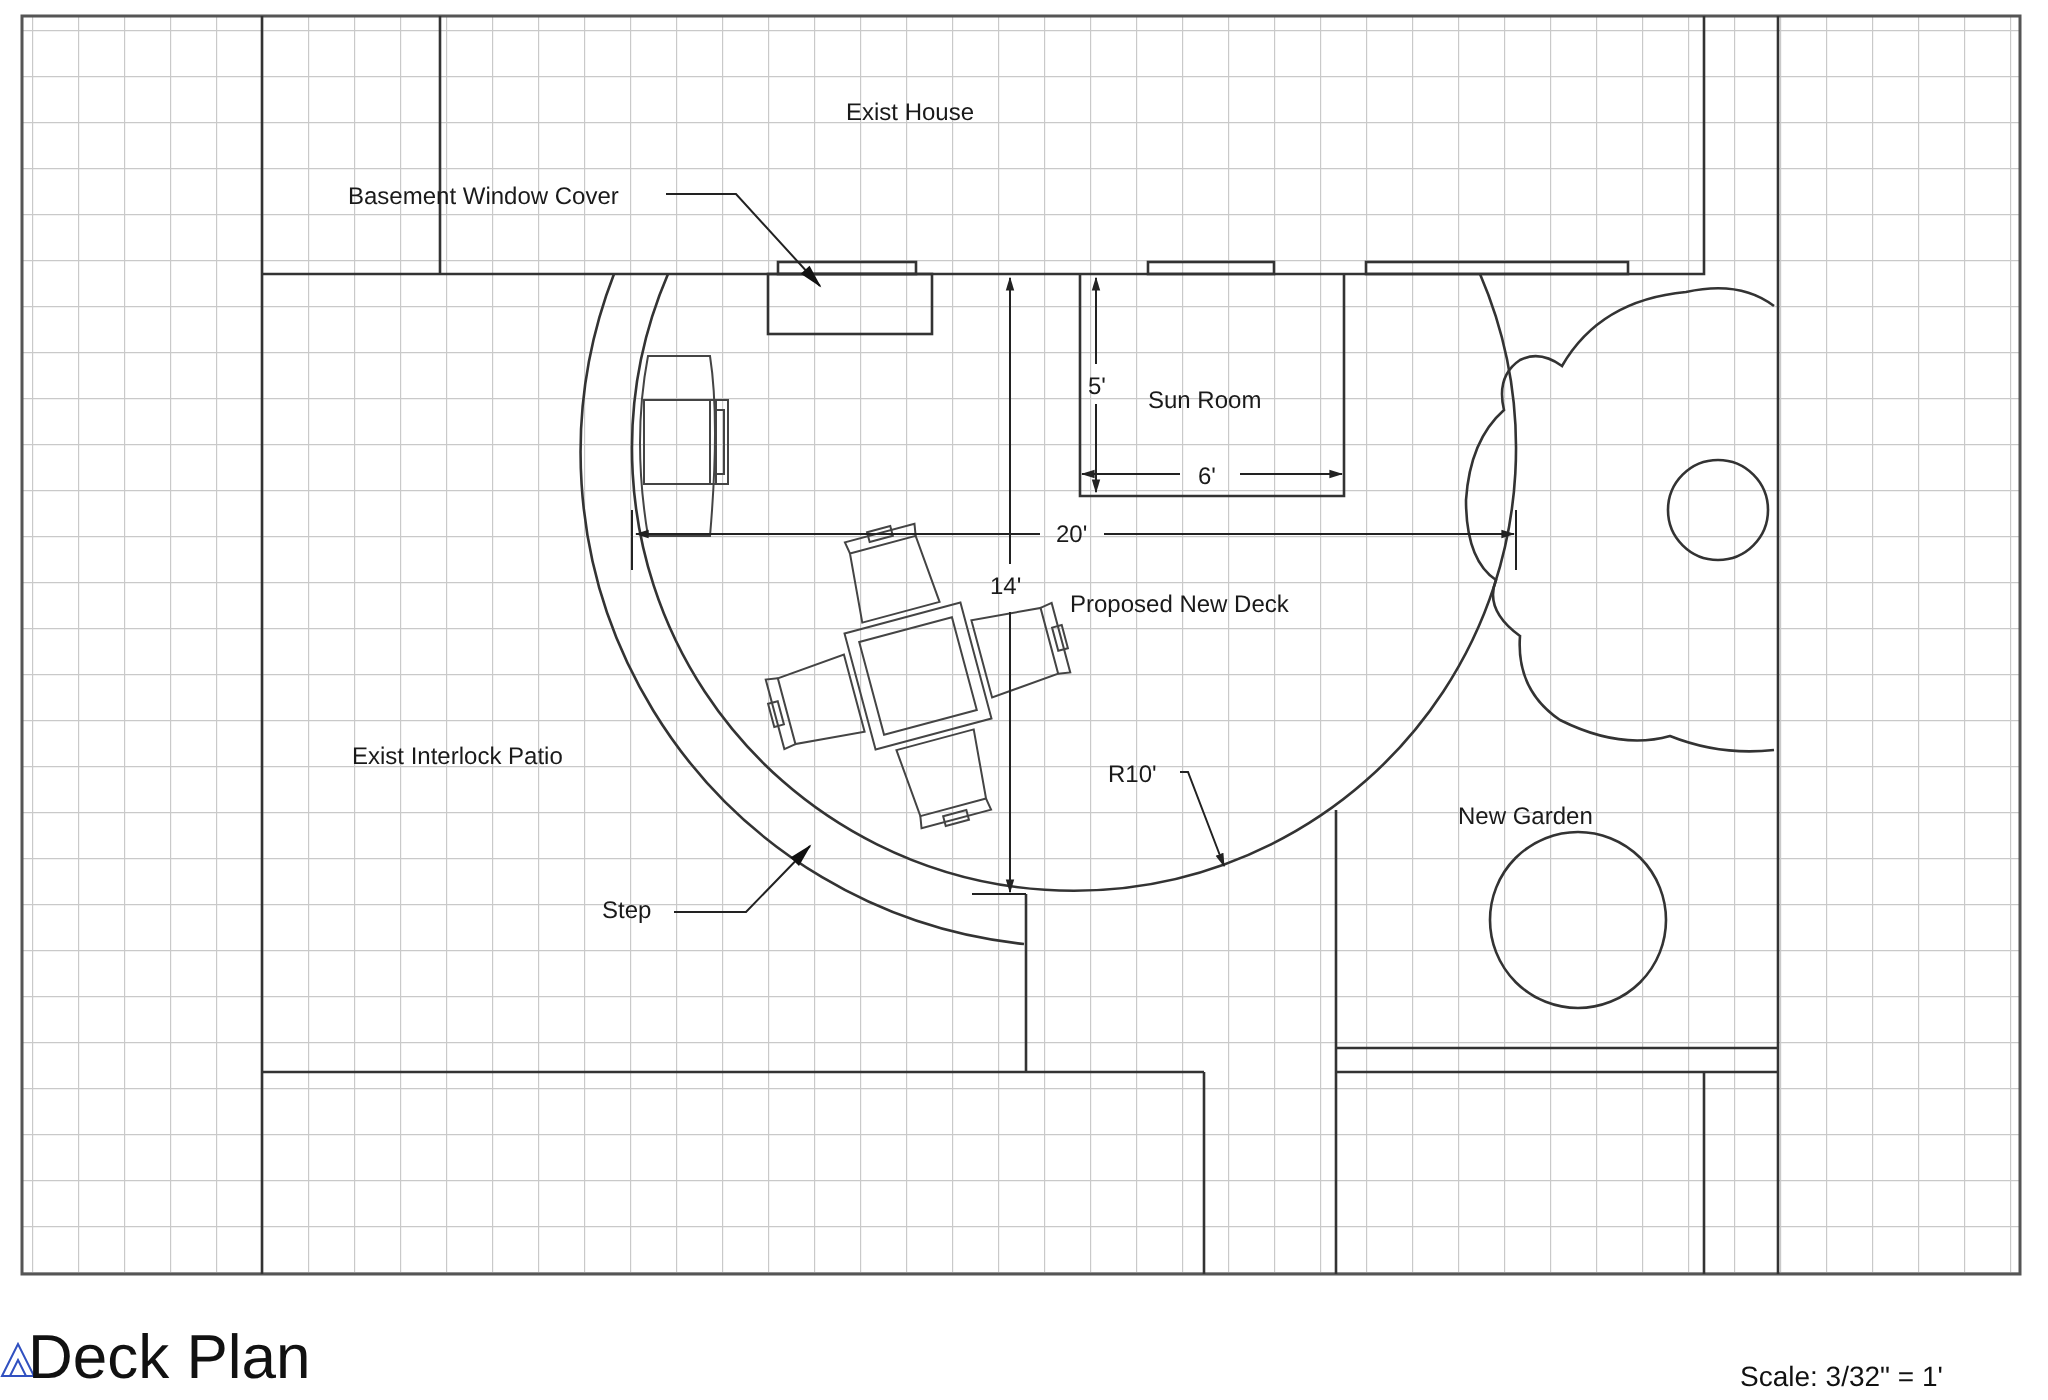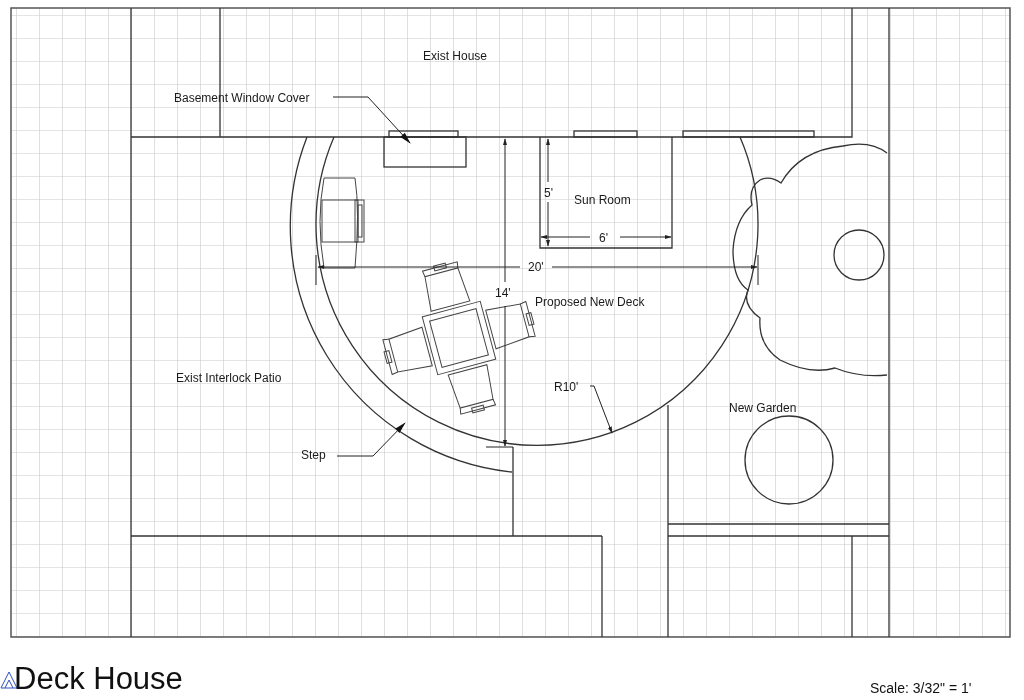--- a/index.html
+++ b/index.html
@@ -135,14 +135,14 @@
 
   <text class="dim" x="544" y="197">5'</text>
   <text class="dim" x="599" y="242">6'</text>
   <text class="dim" x="528" y="271">20'</text>
   <text class="dim" x="495" y="297">14'</text>
 </svg>
 
 <svg class="title-icon" width="18" height="22" viewBox="0 0 18 22" xmlns="http://www.w3.org/2000/svg">
   <path d="M1 20 L9 4 L17 20 Z M5 20 L9 12 L13 20" fill="none" stroke="#3050c0" stroke-width="1"></path>
 </svg>
-<div class="title">Deck House</div>
+<div class="title">Deck Plan</div>
 <div class="scale">Scale: 3/32" = 1'</div>
 
 </body></html>

